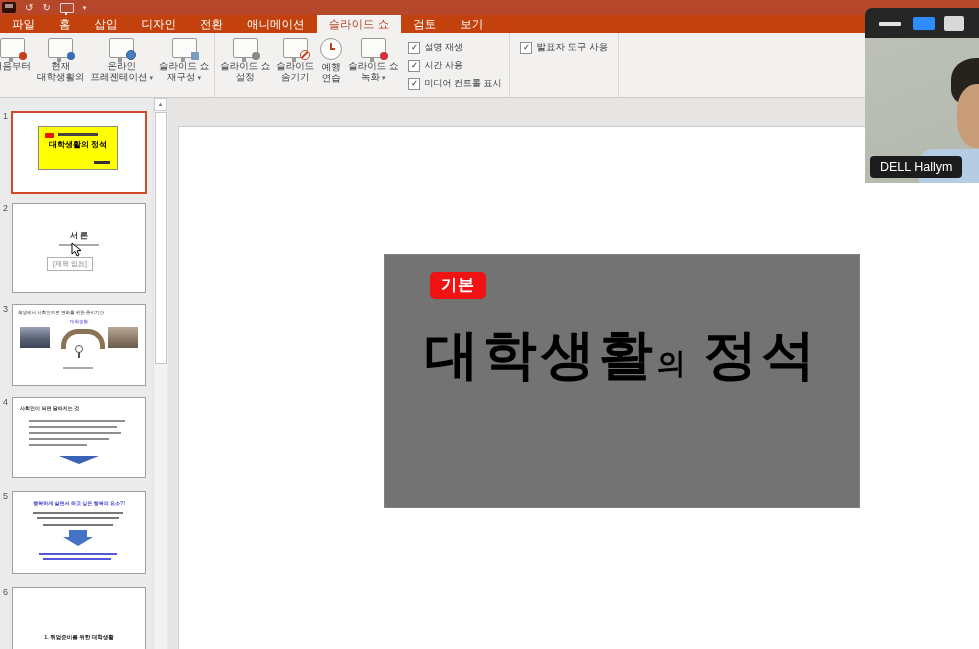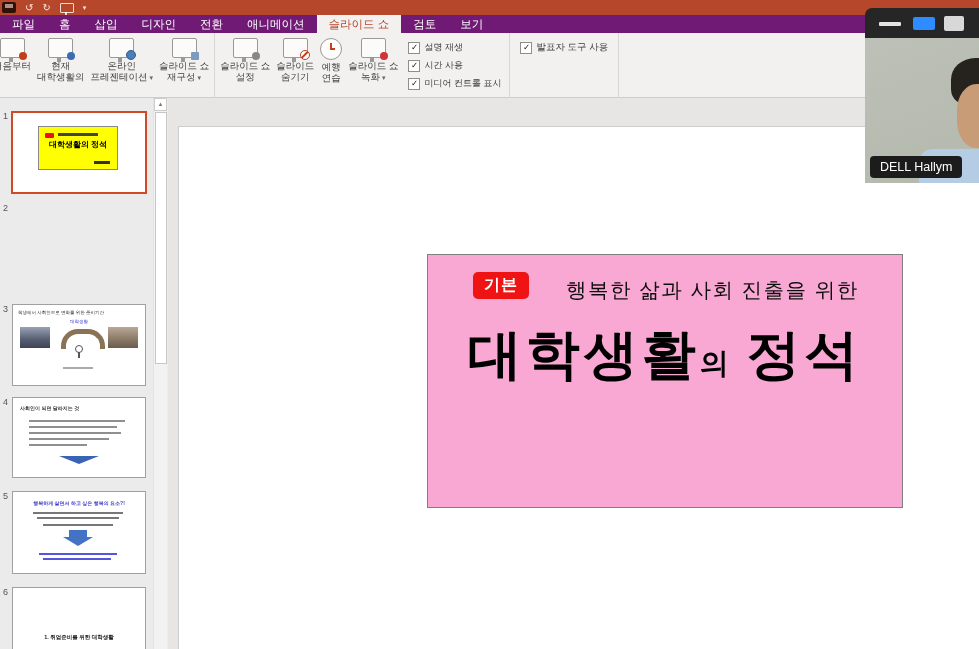--- a/index.html
+++ b/index.html
@@ -10,21 +10,21 @@
   }
   
   .titlebar{position:absolute;left:0;top:0;right:0;height:15px;background:#b7472a;}
   .qat{position:absolute;left:2px;top:0;height:15px;display:flex;align-items:center;gap:9px;color:rgba(255,255,255,.85);font-size:10px;}
   .save-ico{width:14px;height:11px;background:#2e1007;border-radius:2px;position:relative;}
   .save-ico::after{content:"";position:absolute;left:3px;top:2px;width:8px;height:4px;background:#caa;opacity:.8;}
   .proj-ico{width:12px;height:8px;border:1px solid rgba(255,255,255,.8);border-radius:1px;position:relative;}
   .proj-ico::after{content:"";position:absolute;left:4px;bottom:-3px;width:2px;height:3px;background:rgba(255,255,255,.8);}
   .apptitle{position:absolute;left:130px;right:0;top:0;height:15px;line-height:15px;text-align:center;font-size:10.5px;color:rgba(72,20,8,.95);}
   
-  .tabsrow{position:absolute;left:0;top:15px;right:0;height:18px;background:#701a75;display:flex;color:#fff;font-size:11.5px;}
+  .tabsrow{position:absolute;left:0;top:15px;right:0;height:18px;background:#c2410c;display:flex;color:#fff;font-size:11.5px;}
   .tab{display:flex;align-items:center;padding:0 12px;cursor:default;white-space:nowrap;}
   .tab.active{background:#f2f1f0;color:#b7472a;}
   .tellme{display:flex;align-items:center;gap:5px;padding:0 10px;white-space:nowrap;}
   .bulb{width:8px;height:8px;border:1px solid #ffd94f;border-radius:50%;position:relative;}
   .bulb::after{content:"";position:absolute;left:2px;bottom:-3px;width:2px;height:2px;background:#ffd94f;}
   
   .ribbon{position:absolute;left:0;top:33px;right:0;height:64px;background:#f2f1f0;border-bottom:1px solid #cfcdcb;display:flex;}
   .grp{position:relative;height:100%;display:flex;align-items:flex-start;border-right:1px solid #d9d7d5;padding:2px 2px 12px 2px;}
   .grp-label{position:absolute;left:0;right:0;bottom:1px;text-align:center;font-size:9.5px;color:#6a6866;white-space:nowrap;}
   .grp.start{margin-left:-12px;}
@@ -84,21 +84,21 @@
   .chev-down{position:absolute;left:46px;width:0;height:0;border-left:20px solid transparent;border-right:20px solid transparent;border-top:8px solid #3a62b5;}
   .t5-title{position:absolute;left:0;right:0;top:8px;text-align:center;font-size:5px;font-weight:bold;color:#3b3bc8;white-space:nowrap;overflow:hidden;}
   .t5-line{position:absolute;height:1.5px;background:#777;}
   .blockarrow-stem{position:absolute;left:56px;top:38px;width:18px;height:7px;background:#4472c4;}
   .blockarrow-head{position:absolute;left:50px;top:45px;width:0;height:0;border-left:15px solid transparent;border-right:15px solid transparent;border-top:9px solid #4472c4;}
   .t5-blue{position:absolute;height:1.5px;background:#5555dd;}
   .t6-title{position:absolute;left:0;right:0;top:46px;text-align:center;font-size:5.5px;font-weight:bold;color:#222;white-space:nowrap;}
   
   .canvas{position:absolute;left:168px;top:98px;right:0;bottom:0;background:#e7e6e5;}
   .page{position:absolute;left:10px;top:28px;right:0;bottom:0;background:#fff;border-left:1px solid #cdcdcd;border-top:1px solid #cdcdcd;}
-  .yslide{position:absolute;left:205px;top:127px;width:474px;height:252px;background:#f9a8d4;border:1.5px solid #7f7f7f;margin-left:43px;}
+  .yslide{position:absolute;left:205px;top:127px;width:474px;height:252px;background:#737373;border:1.5px solid #7f7f7f;}
   .badge{position:absolute;left:45px;top:17px;background:#f01313;color:#fff;font-size:16px;font-weight:bold;padding:3px 11px;border-radius:5px;letter-spacing:1px;}
   .tagline{position:absolute;left:138px;top:21px;font-size:20.5px;color:#0d0d0d;letter-spacing:1.5px;white-space:nowrap;}
   .bigtitle{position:absolute;left:0;right:0;top:60px;text-align:center;font-family:"Liberation Serif","DejaVu Serif",serif;color:#000;line-height:80px;white-space:nowrap;}
   .bigtitle .ta{font-size:54px;font-weight:bold;letter-spacing:4px;}
   .bigtitle .tb{font-size:29px;font-weight:bold;}
   .bigtitle .tc{font-size:54px;font-weight:bold;letter-spacing:4px;}
   .authorline{position:absolute;right:55px;top:188px;font-family:"Liberation Serif","DejaVu Serif",serif;color:#000;white-space:nowrap;}
   .authorline .an{font-size:26px;font-weight:bold;border-bottom:2px solid #a63a22;padding-bottom:1px;}
   .authorline .as{font-size:17px;margin-left:8px;}
   
@@ -239,20 +239,28 @@
 
   <div class="thumb sel" style="top:13px;height:79px">
     <div class="mini-yellow">
       <span class="mini-badge"></span>
       <span class="mini-tag"></span>
       <div class="mini-title">대학생활의 정석</div>
       <span class="mini-author"></span>
     </div>
   </div>
 
+  <div class="thumb" style="top:105px;height:88px">
+    <div class="t2-title">서 론</div>
+    <span class="t2-sub"></span>
+    <div class="t2-box">[제목 없음]</div>
+    <svg class="cursor-svg" width="11" height="15" viewBox="0 0 11 15">
+      <path d="M1,1 L1,12 L4,9.5 L6,14 L8,13 L6,8.8 L10,8.5 Z" fill="#fff" stroke="#000" stroke-width="1"></path>
+    </svg>
+  </div>
 
   <div class="thumb" style="top:206px;height:80px">
     <div class="t3-title">학생에서 사회인으로 변화를 위한 준비기간</div>
     <div class="t3-label">대학생활</div>
     <div class="photo l"></div>
     <div class="photo r"></div>
     <div class="arch"></div>
     <div class="t3-fig"></div>
     <span class="t3-cap"></span>
   </div>
@@ -285,21 +293,20 @@
   <div class="vscroll">
     <div class="vs-up">▲</div>
     <div class="vs-thumb"></div>
   </div>
 </div>
 
 <div class="canvas">
   <div class="page">
     <div class="yslide">
       <div class="badge">기본</div>
-      <div class="tagline">행복한 삶과 사회 진출을 위한</div>
       <div class="bigtitle">
         <span class="ta">대학생활</span><span class="tb">의</span><span class="tc"> 정석</span>
       </div>
     </div>
   </div>
 </div>
 
 <div class="webcam">
   <div class="cam-bar">
     <span class="cam-min"></span>

